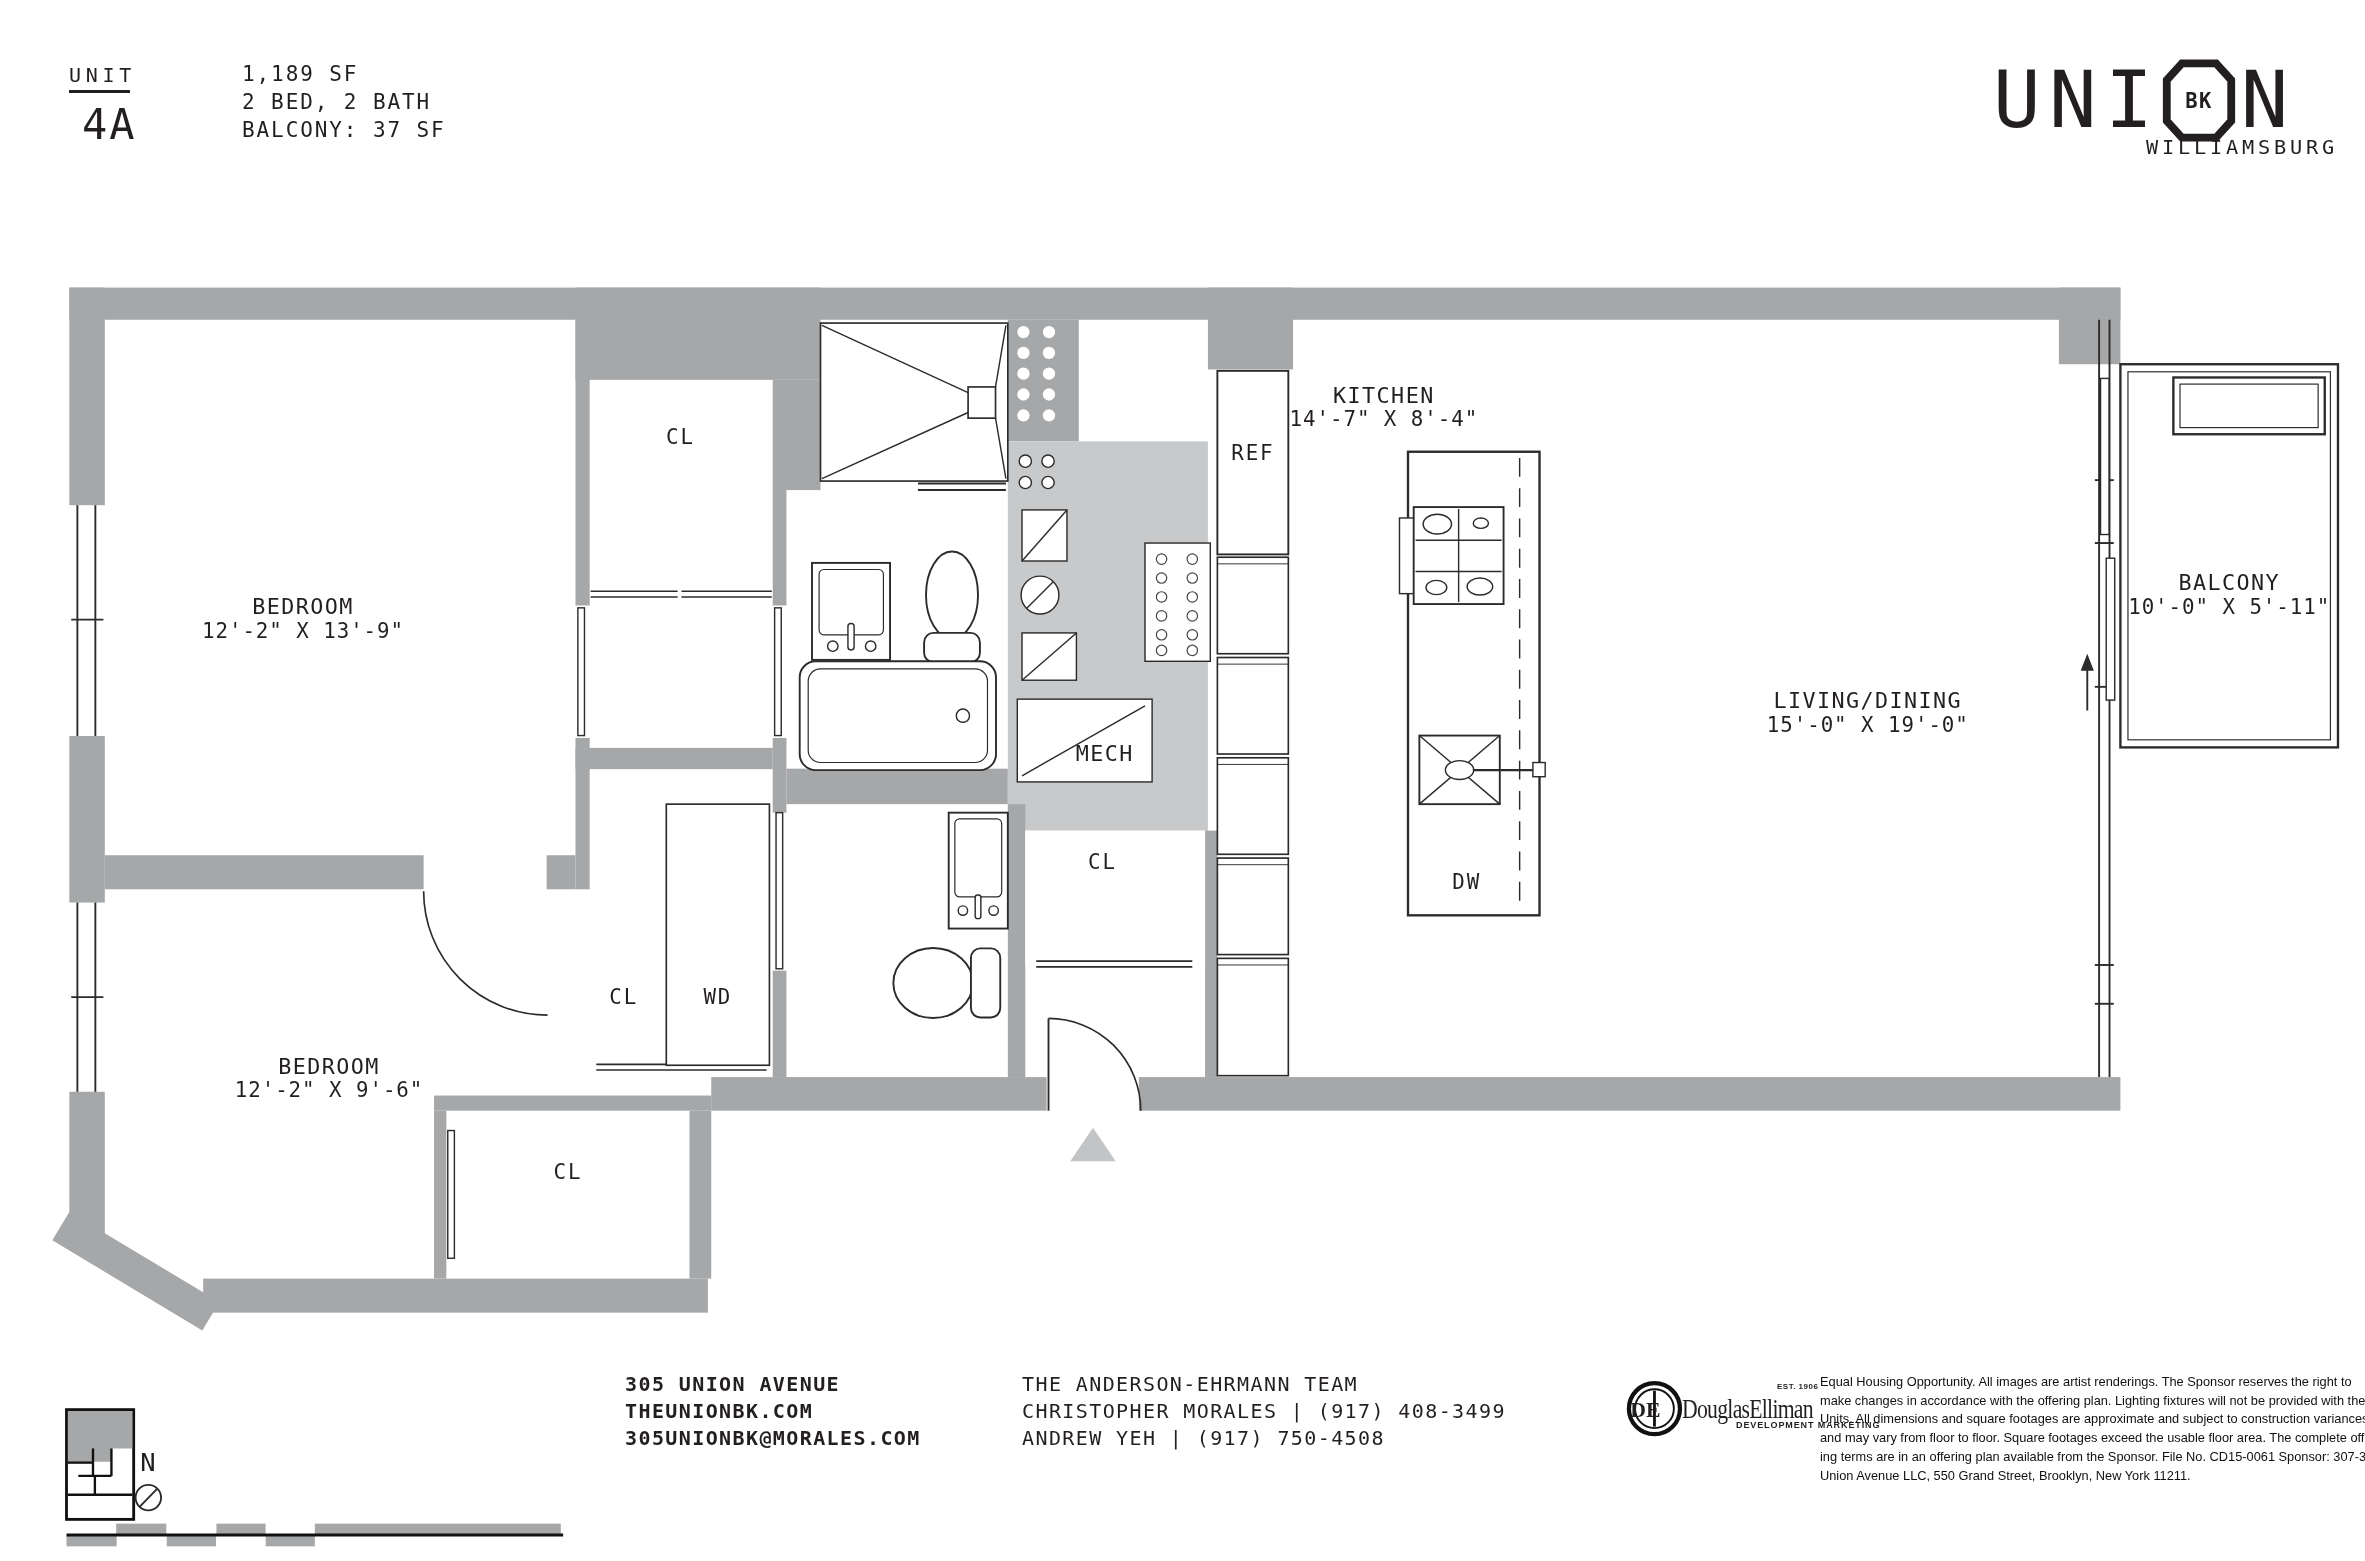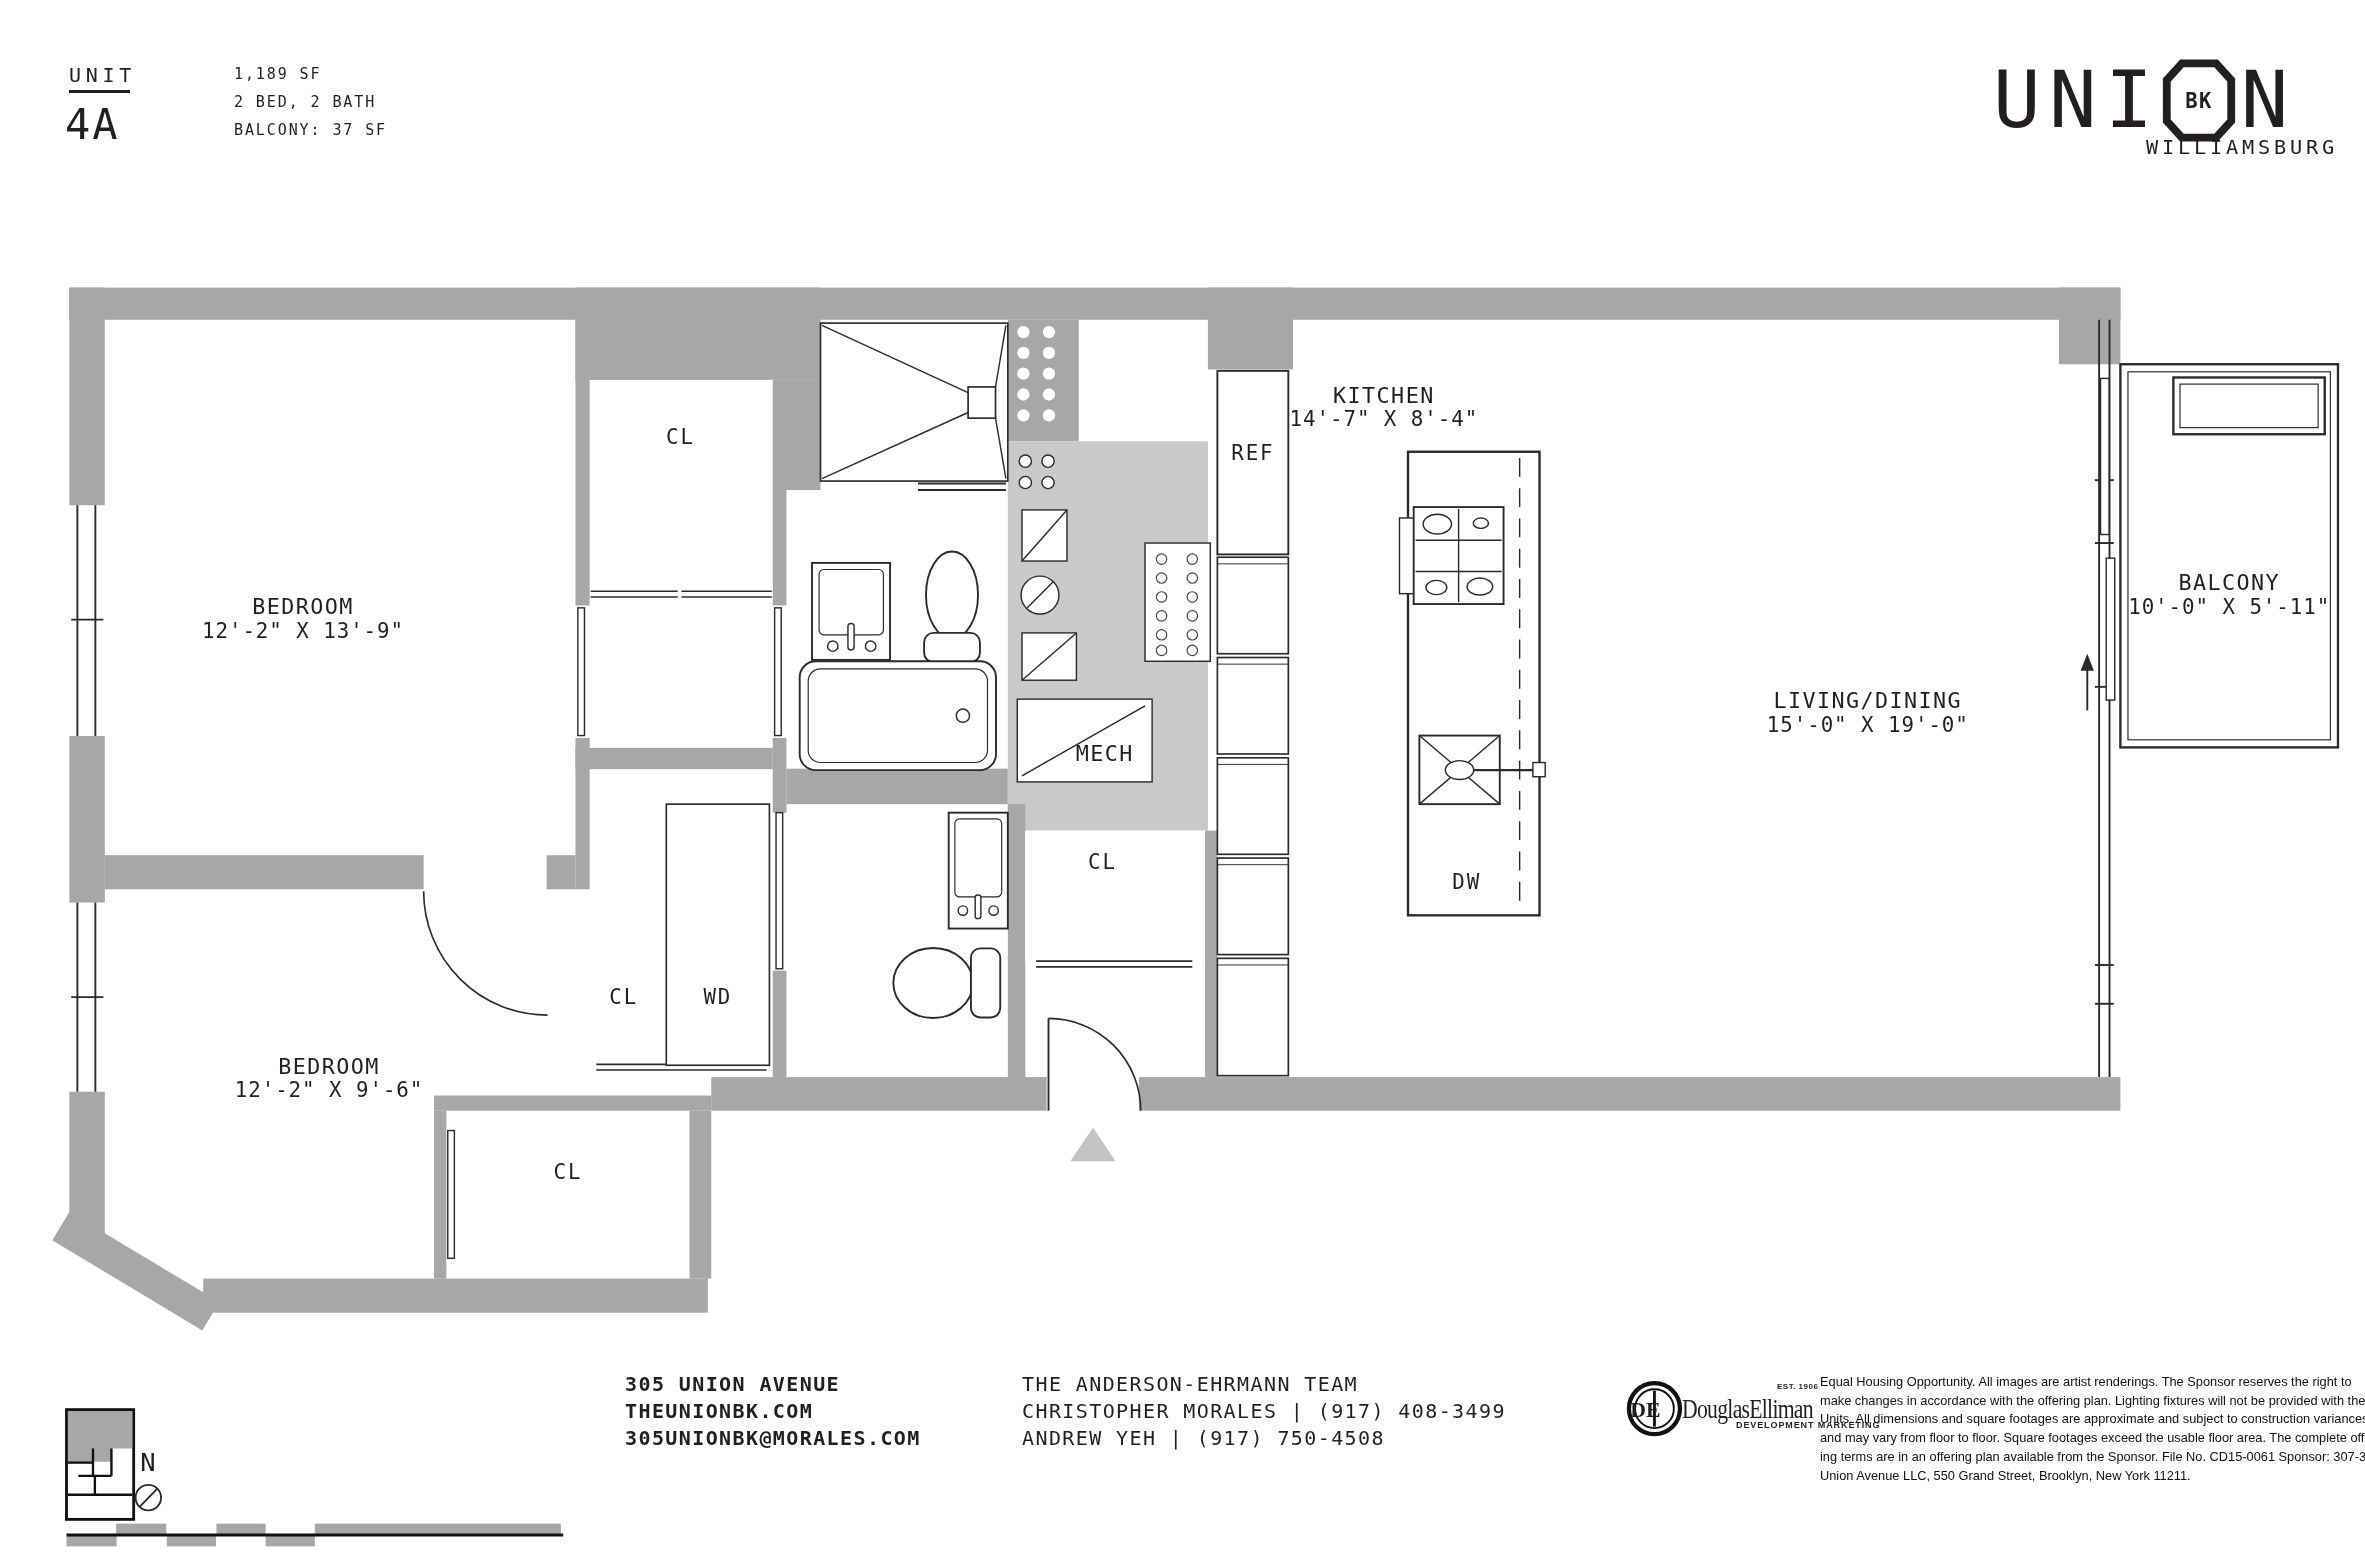--- a/index.html
+++ b/index.html
@@ -5,22 +5,22 @@
   * { box-sizing: border-box; }
   html,body { margin:0; padding:0; }
   body {
     width:2413px; height:1561px; position:relative; background:#ffffff;
     font-family:"DejaVu Sans Mono", monospace; color:#231f20; overflow:hidden;
   }
   .abs { position:absolute; }
   
   .unit-label { left:69px; top:63px; font-size:20px; letter-spacing:4.7px; }
   .unit-underline { left:69px; top:90px; width:61px; height:3.3px; background:#231f20; }
-  .unit-number { left:65px; top:100px; font-size:42px; letter-spacing:1.9px; }
-  .unit-stats { left:234px; top:60px; font-size:15px; line-height:28px; letter-spacing:1.9px; white-space:pre; }
+  .unit-number { left:82px; top:100px; font-size:42px; letter-spacing:1.9px; }
+  .unit-stats { left:242px; top:60px; font-size:21px; line-height:28px; letter-spacing:1.9px; white-space:pre; }
   
   .brand { left:1993px; top:59px; display:flex; align-items:center; }
   .brand span { font-size:79px; letter-spacing:8.5px; line-height:79px; }
   .brand svg { margin:0 4.7px 0 0.9px; }
   .brand-sub { left:1993px; top:135px; width:345px; text-align:right; font-size:20.3px; letter-spacing:3.8px; }
   
   .f-address { left:625px; top:1371px; font-size:20px; line-height:27px; letter-spacing:1.4px; white-space:pre;font-weight:bold; }
   .f-team    { left:1022px; top:1371px; font-size:20px; line-height:27px; letter-spacing:1.4px; white-space:pre; }
   .de-name { left:1682px; top:1394px; font-family:"Liberation Serif", serif; font-size:26.5px; letter-spacing:-0.9px;
              transform:scaleX(.82); transform-origin:left top; white-space:nowrap; }

